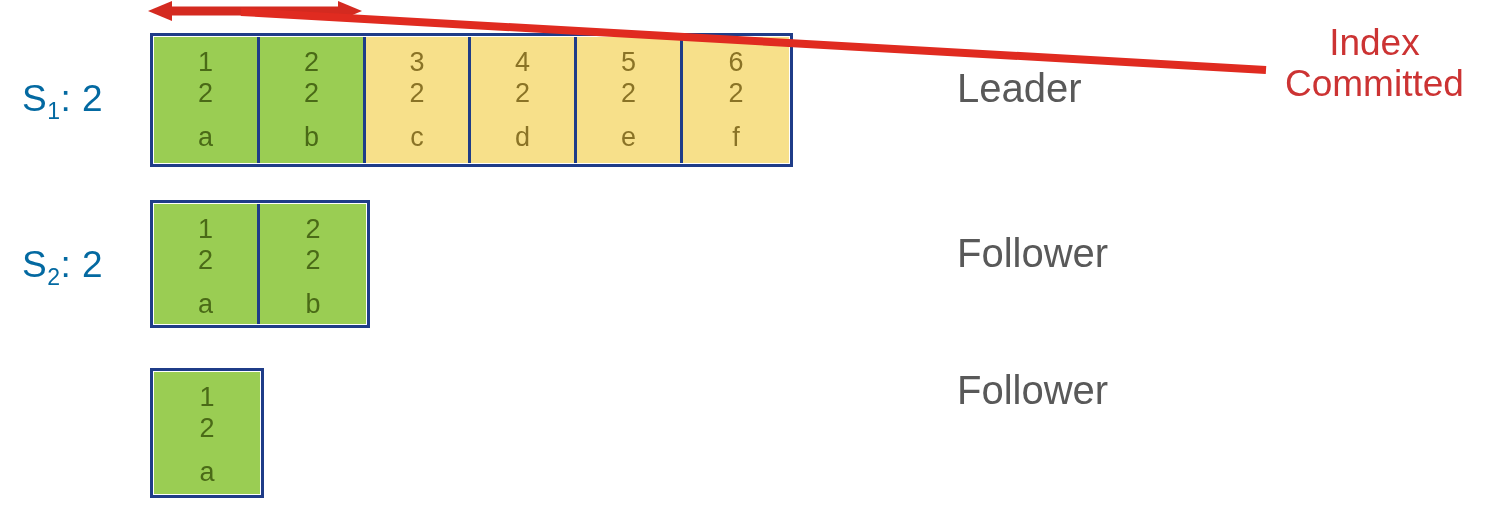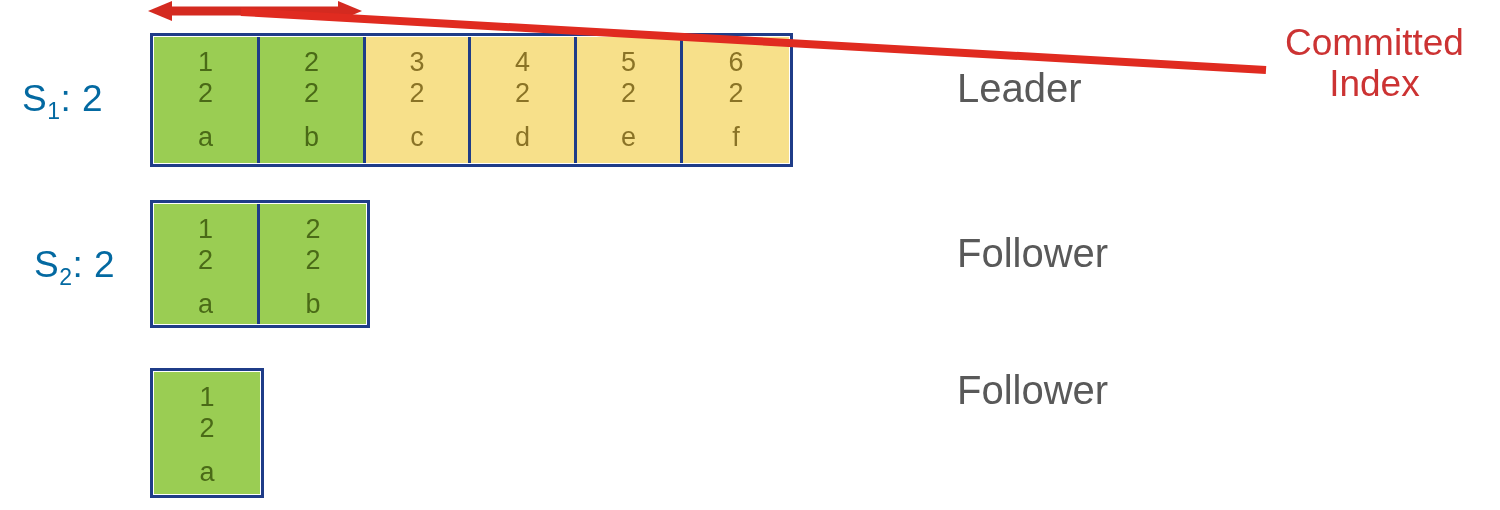--- a/index.html
+++ b/index.html
@@ -145,21 +145,21 @@
     </div>
     <div class="log-cell yellow" style="width:106px;">
       <span class="cell-index">6</span>
       <span class="cell-term">2</span>
       <span class="cell-cmd">f</span>
     </div>
   </div>
 
   <div class="role-label" style="left:957px; top:68px;">Leader</div>
 
-  <div class="server-label" style="left:34px; top:246px;">
+  <div class="server-label" style="left:22px; top:246px;">
     <span>S</span><span class="sub">2</span><span>: 2</span>
   </div>
 
   <div class="log-row" style="left:150px; top:200px; height:128px;">
     <div class="log-cell green" style="width:106px;">
       <span class="cell-index">1</span>
       <span class="cell-term">2</span>
       <span class="cell-cmd">a</span>
     </div>
     <div class="log-cell green" style="width:106px;">
@@ -187,17 +187,17 @@
     <g>
       <line x1="160" y1="11" x2="350" y2="11" stroke="#D42A20" stroke-width="9" stroke-linecap="butt"></line>
       <polygon points="148,11 172,1 172,21" fill="#D42A20"></polygon>
       <polygon points="362,11 338,1 338,21" fill="#D42A20"></polygon>
     </g>
 
     <line x1="241" y1="12" x2="1266" y2="70" stroke="#E02B20" stroke-width="8" stroke-linecap="butt"></line>
   </svg>
 
   <div class="annotation-text" style="left:1285px; top:22px;">
+    <div>Index</div>
     <div>Committed</div>
-    <div>Index</div>
   </div>
 
 </div>
 
 </body></html>

